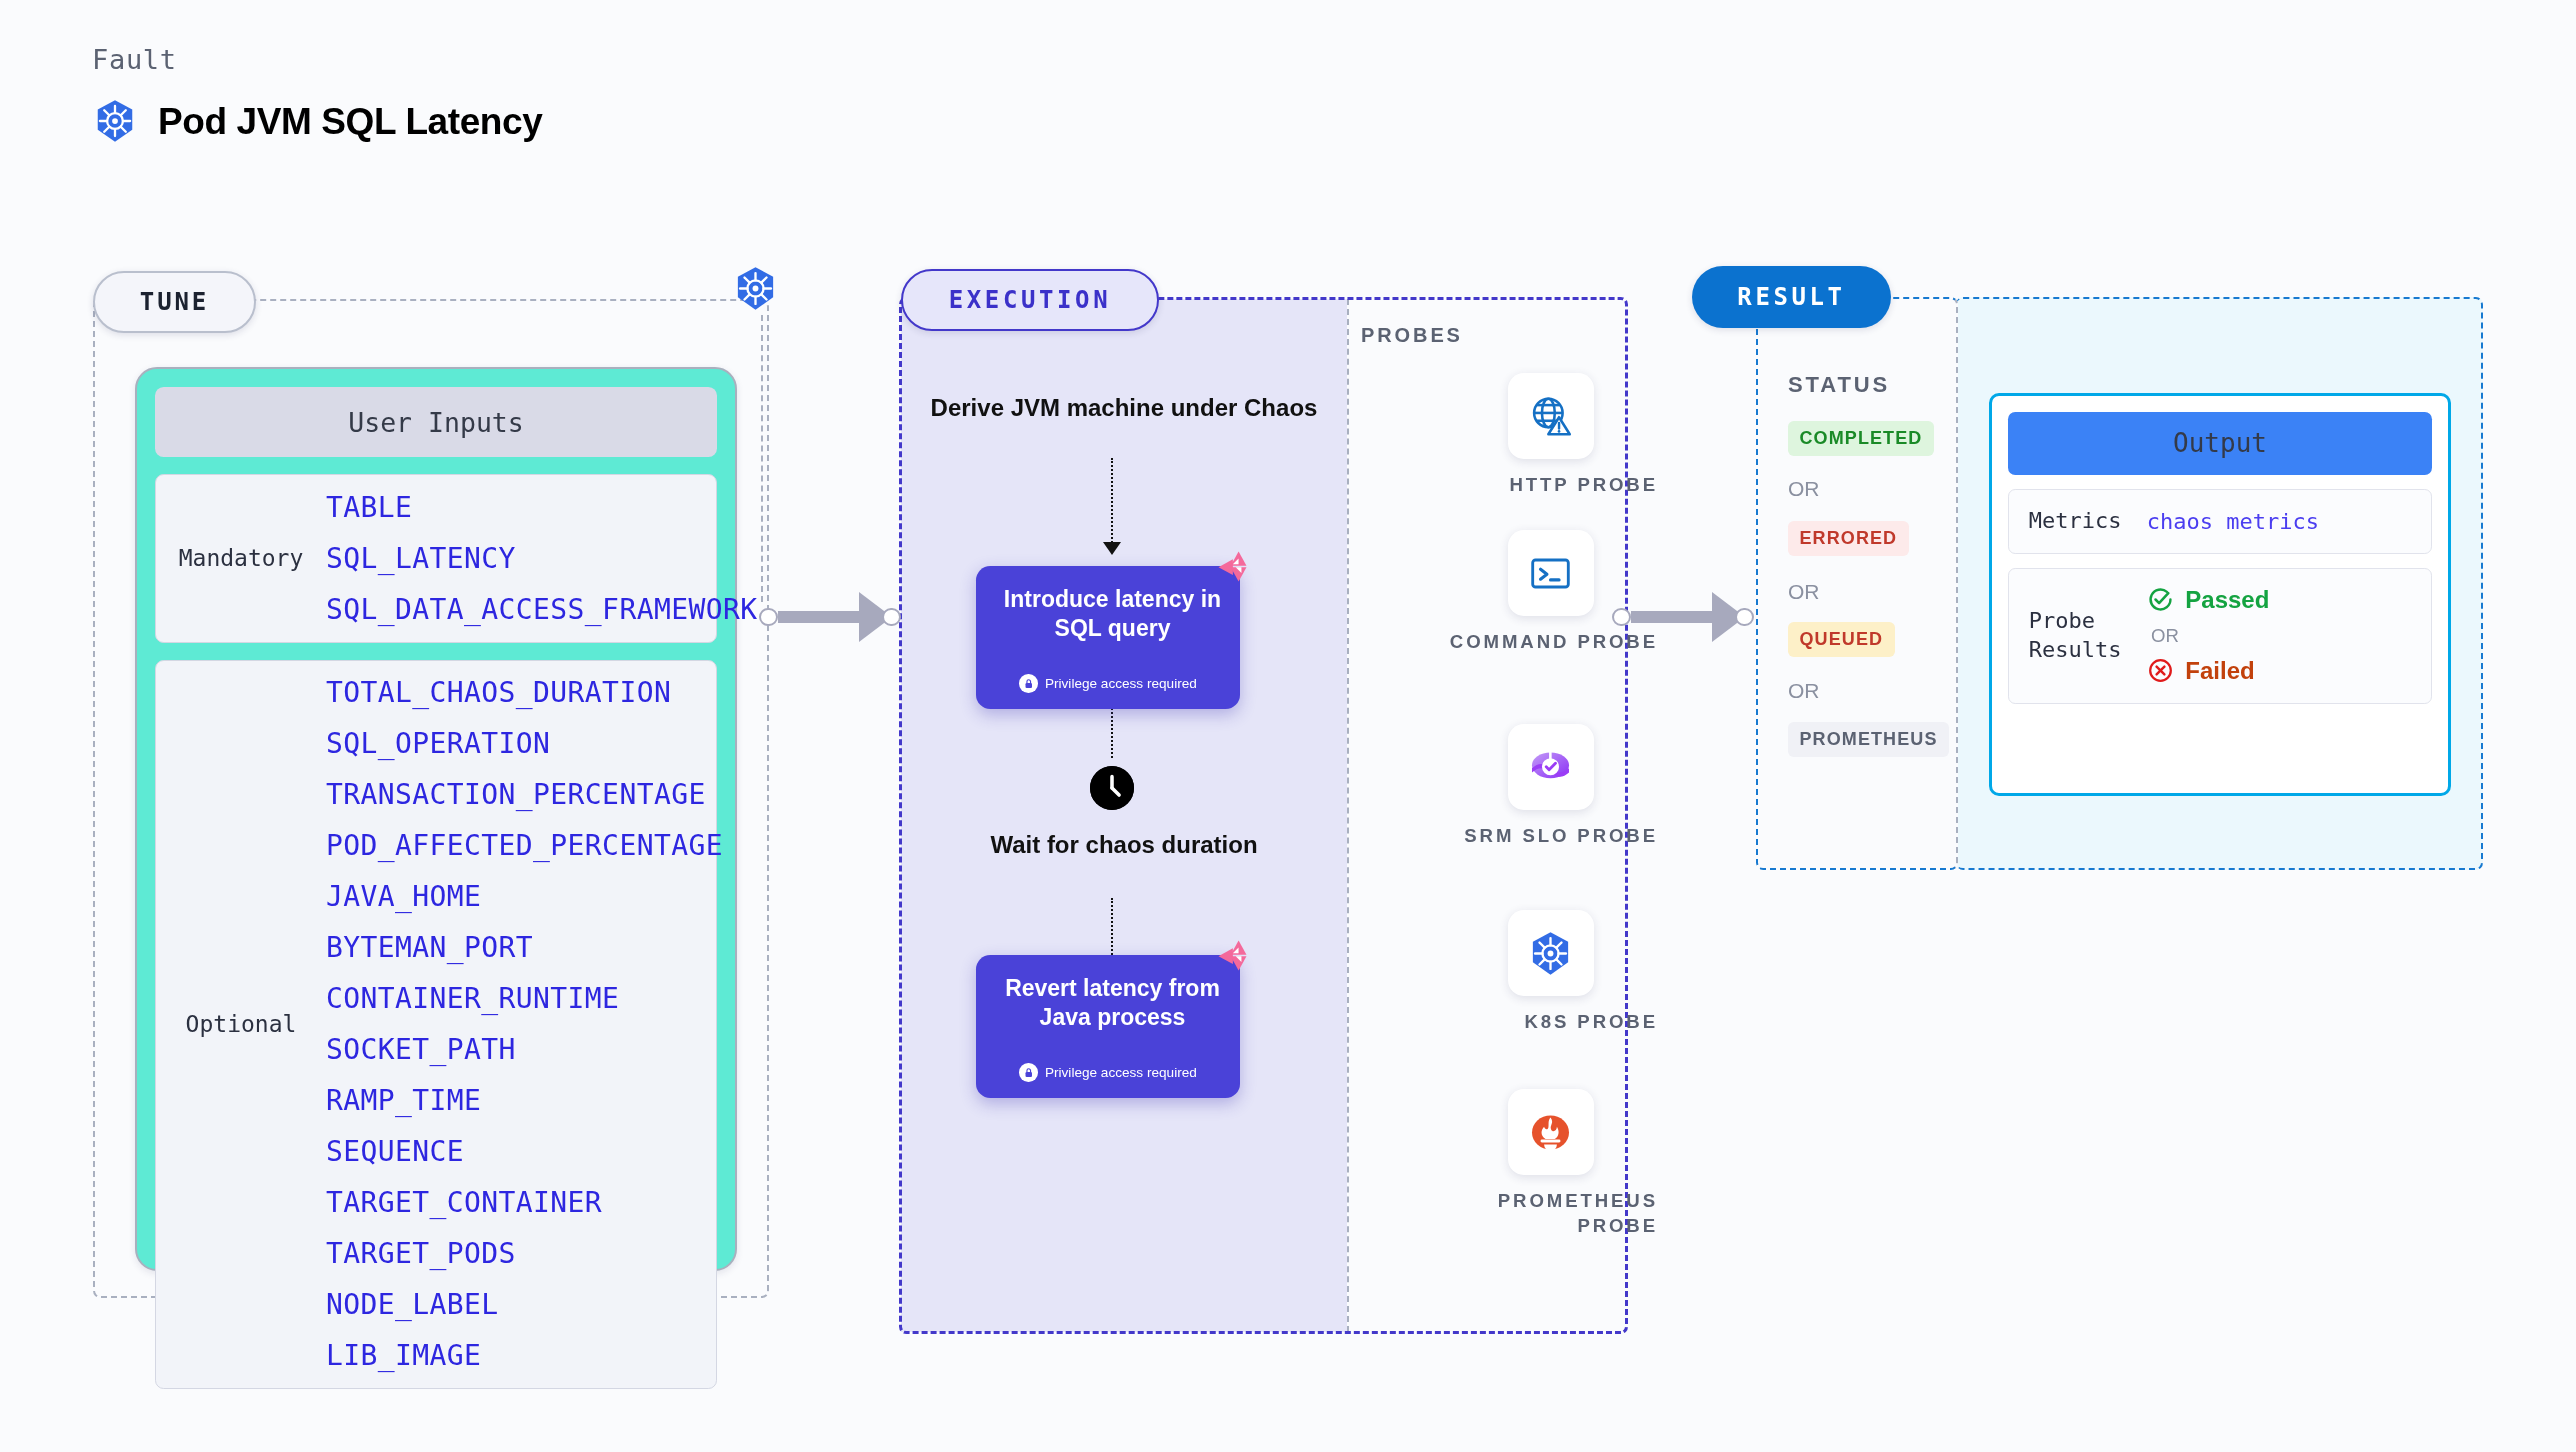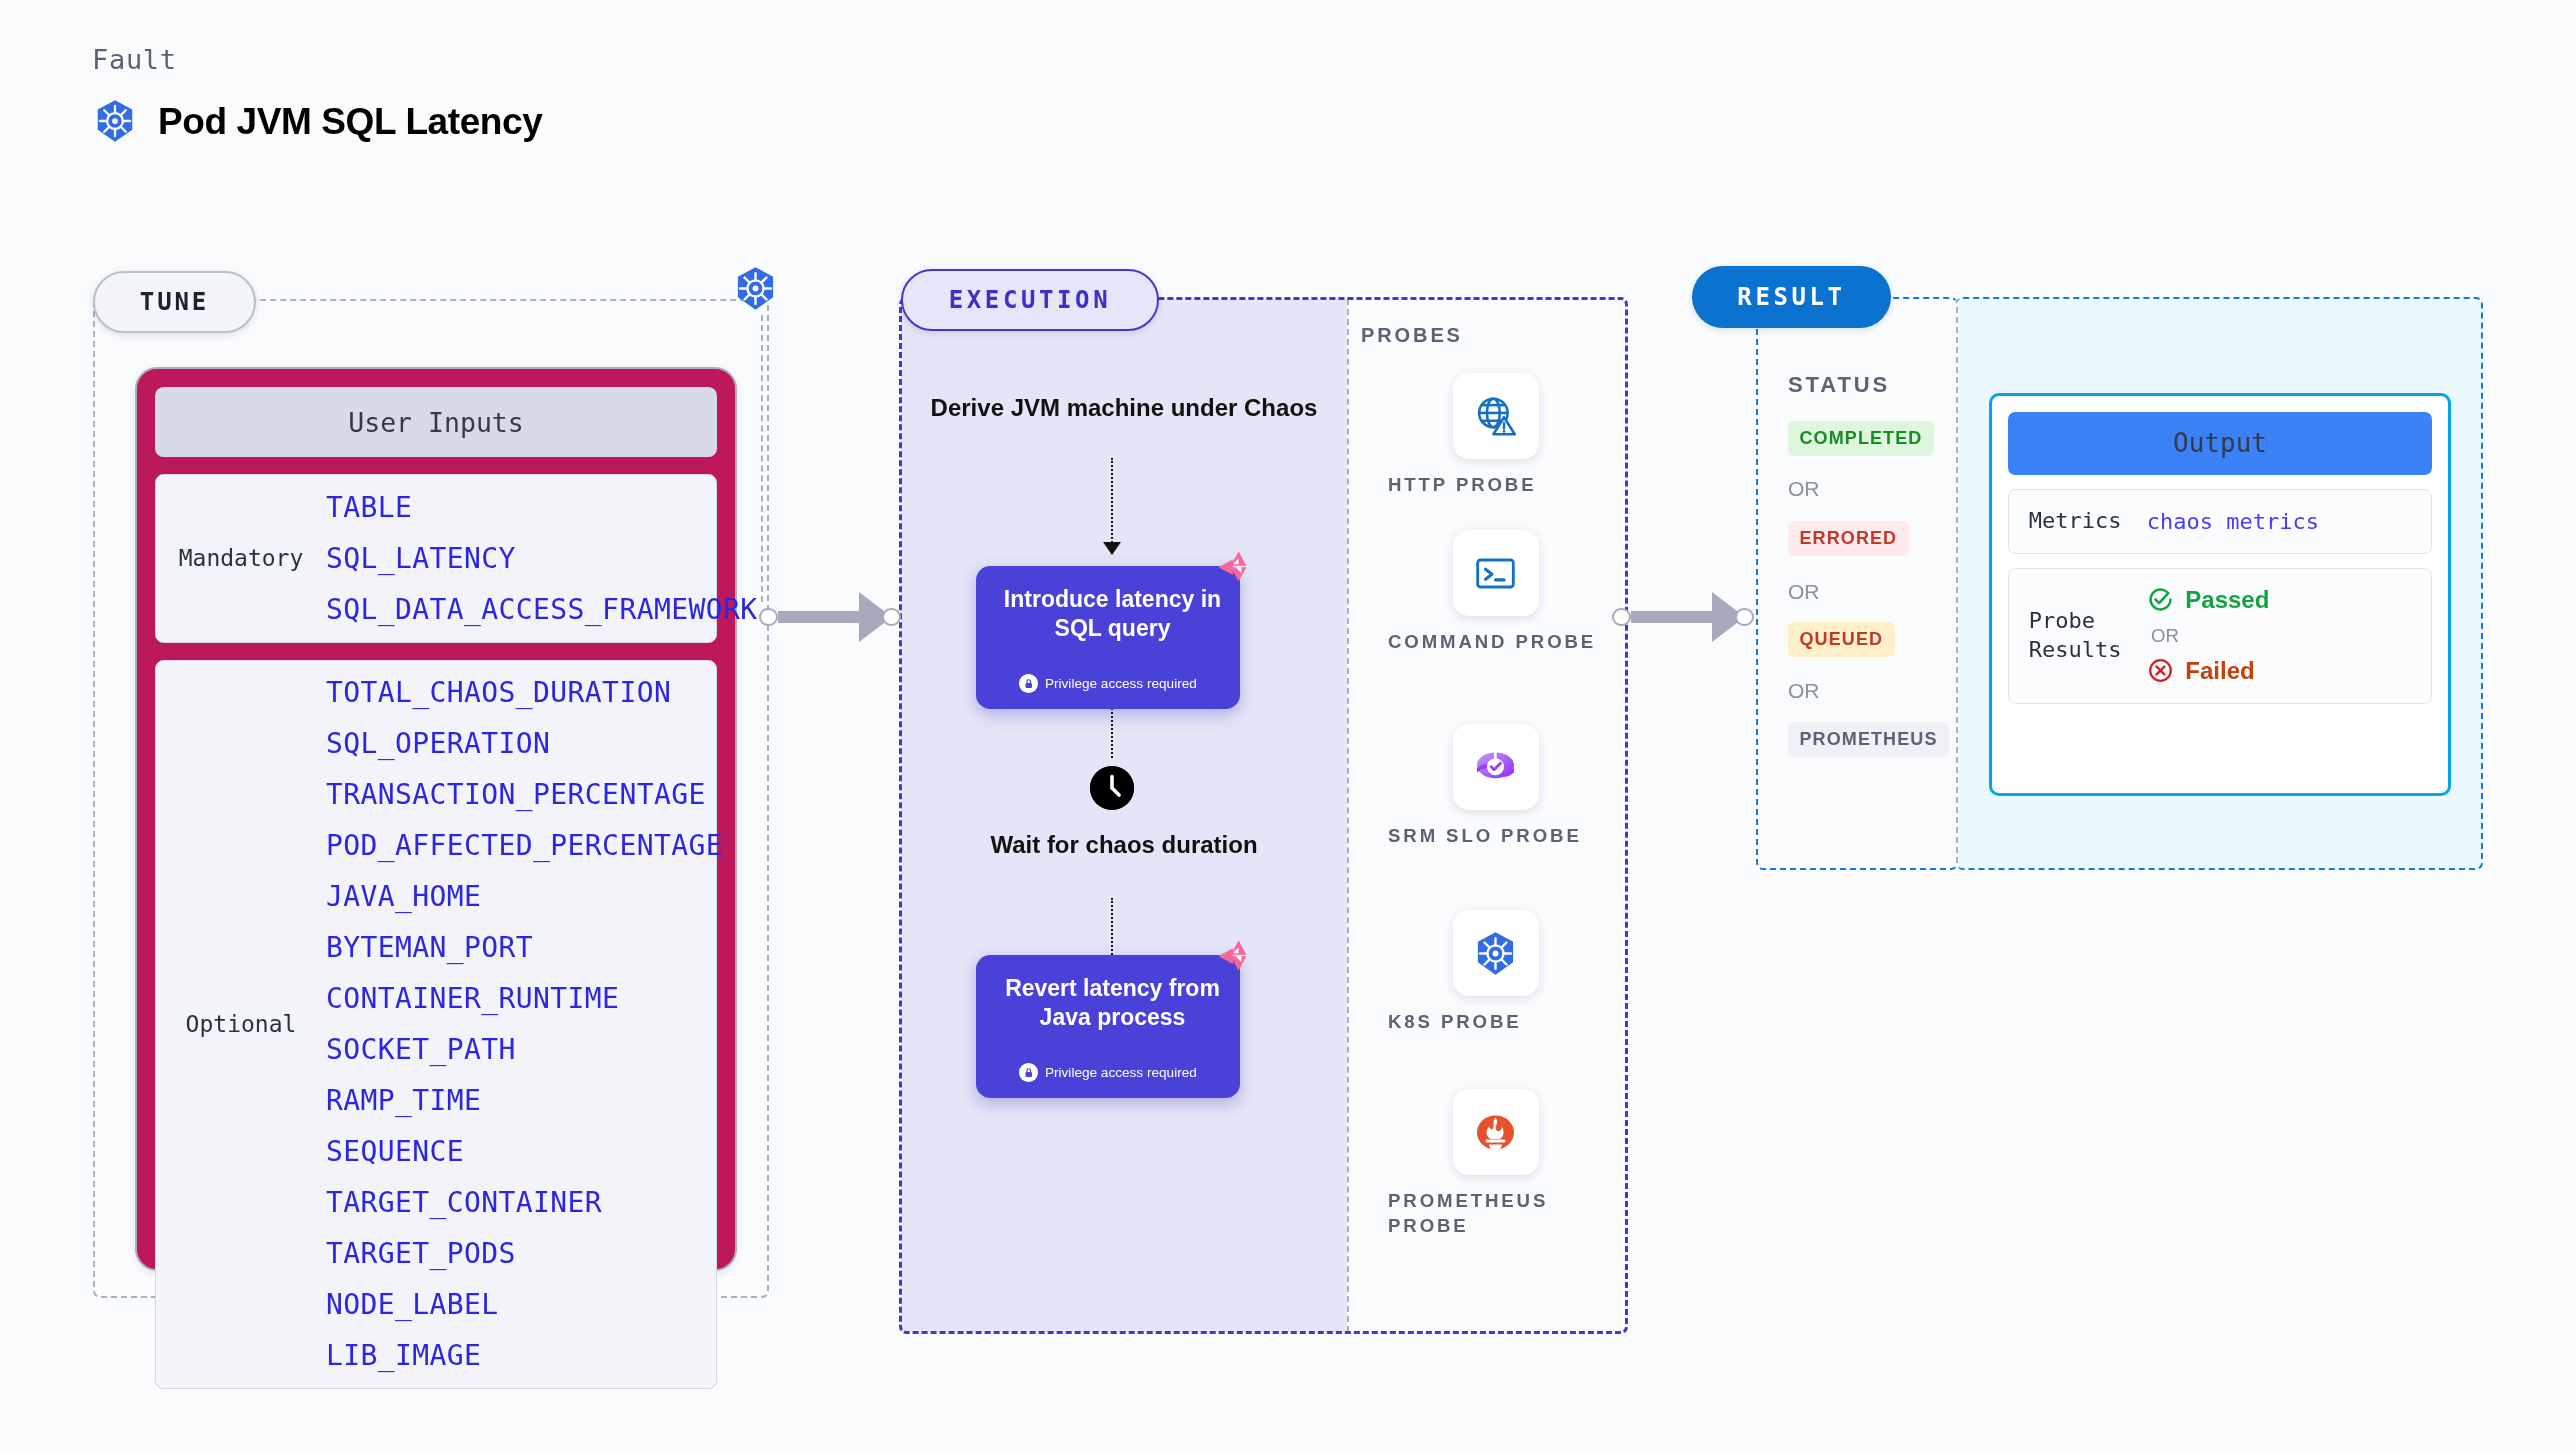--- a/index.html
+++ b/index.html
@@ -34,21 +34,21 @@
     left: 93px; top: 271px; width: 163px; height: 62px;
     background: #f4f5fa; border: 2.1px solid #b9bfcd; color: #1c2230;
     font-size: 24px; letter-spacing: 2.9px;
   }
   #tune-panel {
     left: 93px; top: 299px; width: 676px; height: 999px;
     border: 2.9px dashed #a9b0c0; background: transparent;
   }
   #inputs-card {
     position: absolute; left: 135px; top: 367px; width: 602px; height: 904px;
-    background: #be185d; border: 2.9px solid #a9b0be; border-radius: 22px;
+    background: #5eead4; border: 2.9px solid #a9b0be; border-radius: 22px;
     box-shadow: 0 2.1px 7.2px rgba(40,40,90,.10);
   }
   #inputs-header {
     margin: 18px 18px 0 18px; height: 70px; background: #d9dae7;
     border-radius: 8.6px; display: flex; align-items: center; justify-content: center;
     font-family: "DejaVu Sans Mono", monospace; font-size: 26.5px; color: #343a48;
   }
   .param-block {
     margin: 17px 18px 0 18px; background: #f2f4f9; border: 1.4px solid #d4d7e3;
     border-radius: 8.6px; display: flex; align-items: center; padding: 15.8px 0;
@@ -102,21 +102,21 @@
     background: #e5e5f8;
   }
   #probes-col {
     position: absolute; left: 1347px; top: 299px; width: 279px; height: 1033px;
     border-left: 2.1px dashed #a9b0c0; background: #fafbfd;
   }
   #probes-label {
     position: absolute; left: 1361px; top: 324px;
     font-size: 20px; font-weight: bold; color: #5b6272; letter-spacing: 2.9px;
   }
-  .probe { position: absolute; left: 1388px; width: 215px; text-align: left; }
+  .probe { position: absolute; left: 1443px; width: 215px; text-align: right; }
   .probe-icon {
     width: 86px; height: 86px; margin: 0 auto; background: #fff;
     border-radius: 15.8px; box-shadow: 0 2.9px 10px rgba(40,40,90,.12);
     display: flex; align-items: center; justify-content: center;
   }
   .probe-name {
     margin-top: 13px; font-size: 18.6px; font-weight: bold;
     color: #5b6272; letter-spacing: 2.9px; line-height: 1.35;
   }
 

